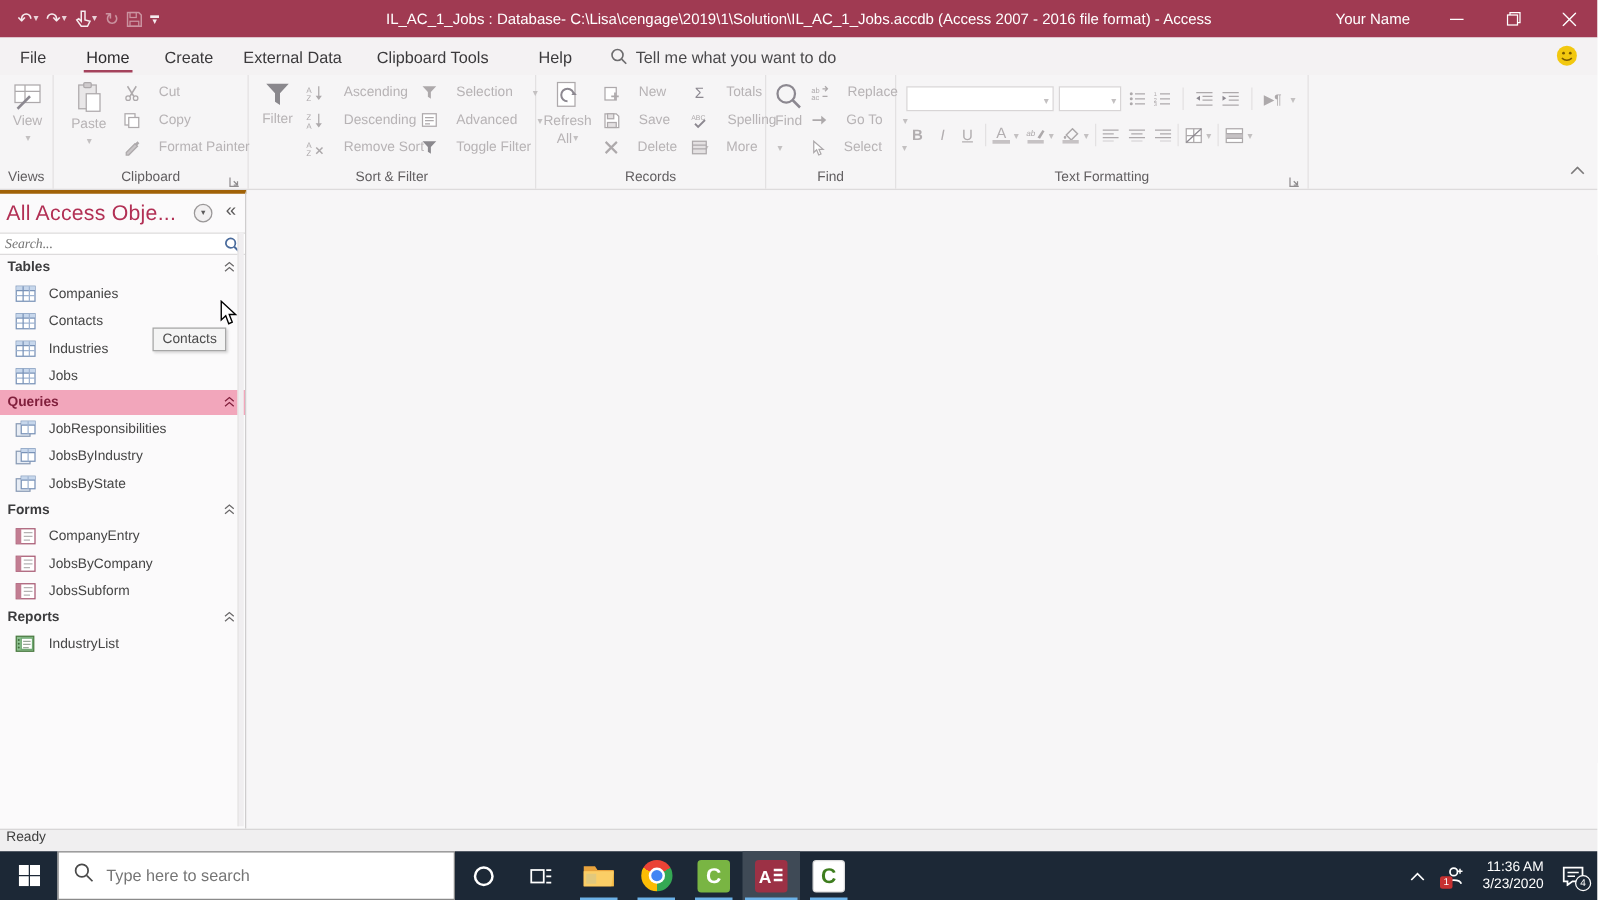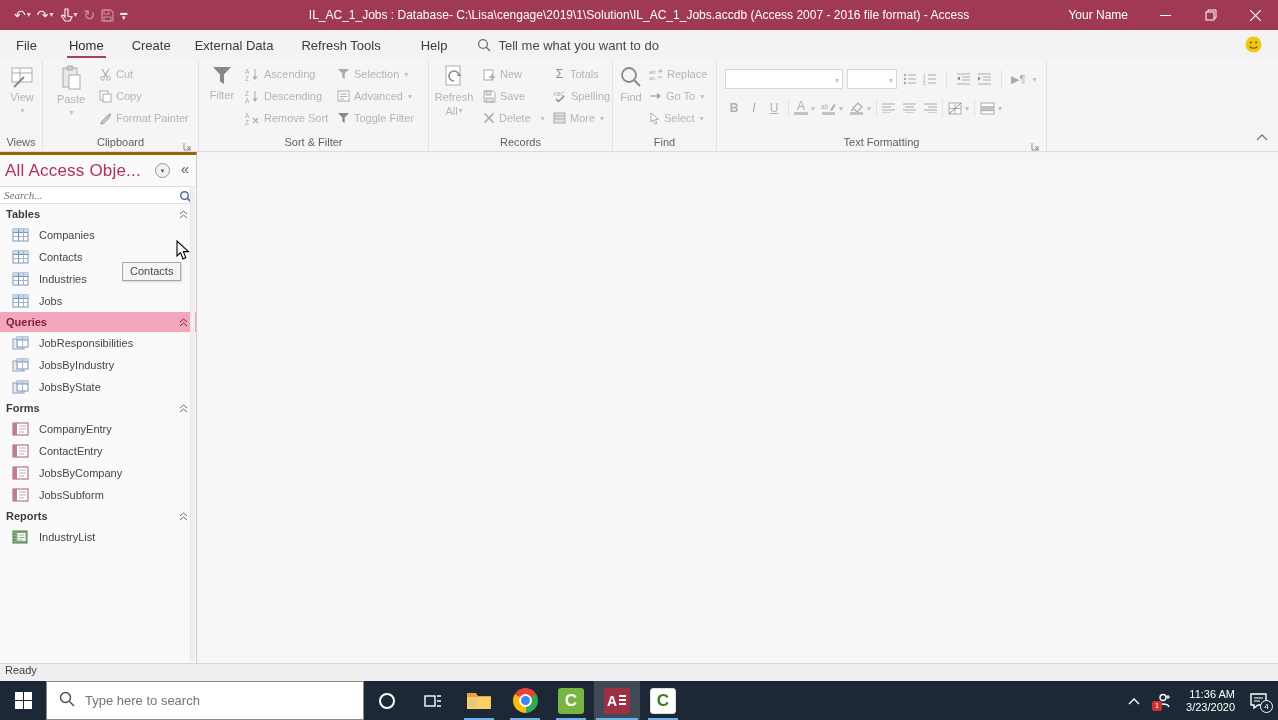--- a/index.html
+++ b/index.html
@@ -36,21 +36,21 @@
 
   
   #ribbon { position:absolute; left:0; top:60px; width:1278px; height:92px;
             background:#F6F5F6; border-bottom:1px solid #DDDBDC; display:flex; }
   .rgroup { position:relative; height:91px; border-right:1px solid #E3E1E2; flex:0 0 auto; }
   .rgroup-label { position:absolute; left:0; right:0; bottom:3px; text-align:center;
                   font-size:11px; color:#615E60; white-space:nowrap; }
   .launcher { position:absolute; right:5px; bottom:4px; width:10px; height:10px; }
   .bigbtn { position:absolute; top:5px; display:flex; flex-direction:column; align-items:center;
             gap:2px; font-size:11px; color:#B7B3B5; text-align:center; line-height:12px; }
-  .srow { position:absolute; display:flex; align-items:center; gap:4px; font-size:11px;
+  .srow { position:absolute; display:flex; align-items:center; gap:15px; font-size:11px;
           color:#B7B3B5; white-space:nowrap; height:20px; }
   .cdn { font-size:8px; color:#C3C0C1; margin-left:1px; }
   .ic { display:inline-flex; align-items:center; justify-content:center; }
   .combo { background:#fff; border:1px solid #D8D5D6; height:20px; position:relative; }
   .combo .cdn { position:absolute; right:3px; top:6px; }
   .fmt-letter { font-size:12px; color:#B2AEB0; width:18px; text-align:center; }
   .vsep { width:1px; height:18px; background:#E3E1E2; margin:0 3px; }
   #ribbon-collapse { position:absolute; right:10px; bottom:6px; }
 
   
@@ -157,21 +157,21 @@
           </svg>
         </div>
     </div>
   </div>
 
   <div id="tabrow">
     <div class="tab" style="margin-left:14px">File</div>
     <div class="tab sel" style="margin-left:28px">Home</div>
     <div class="tab" style="margin-left:24px">Create</div>
     <div class="tab" style="margin-left:20px">External Data</div>
-    <div class="tab" style="margin-left:24px">Refresh Tools</div>
+    <div class="tab" style="margin-left:24px">Clipboard Tools</div>
     <div class="tab" style="margin-left:36px">Help</div>
     <div id="tellme">
       <span class="ic">
         <svg width="14" height="14" viewBox="0 0 14 14">
             <circle cx="6" cy="6" r="4.4" fill="none" stroke="#6d6c6e" stroke-width="1.3"></circle>
             <line x1="9.3" y1="9.3" x2="13" y2="13" stroke="#6d6c6e" stroke-width="1.3"></line>
           </svg>
         </span>
       <span>Tell me what you want to do</span>
     </div>
@@ -713,32 +713,20 @@
     <div class="nav-item">
       <span class="obj-icon">
           <svg width="17" height="14" viewBox="0 0 17 14">
             <rect x="1" y="1" width="15" height="12" fill="#fff" stroke="#a85a74"></rect>
             <rect x="1" y="1" width="4" height="12" fill="#c27d92"></rect>
             <line x1="7" y1="4" x2="14" y2="4" stroke="#b5b2b3"></line>
             <line x1="7" y1="7" x2="14" y2="7" stroke="#b5b2b3"></line>
             <line x1="7" y1="10" x2="12" y2="10" stroke="#b5b2b3"></line>
           </svg>
         </span>
-      <span>ContactEntry</span>
-    </div>
-    <div class="nav-item">
-      <span class="obj-icon">
-          <svg width="17" height="14" viewBox="0 0 17 14">
-            <rect x="1" y="1" width="15" height="12" fill="#fff" stroke="#a85a74"></rect>
-            <rect x="1" y="1" width="4" height="12" fill="#c27d92"></rect>
-            <line x1="7" y1="4" x2="14" y2="4" stroke="#b5b2b3"></line>
-            <line x1="7" y1="7" x2="14" y2="7" stroke="#b5b2b3"></line>
-            <line x1="7" y1="10" x2="12" y2="10" stroke="#b5b2b3"></line>
-          </svg>
-        </span>
       <span>JobsByCompany</span>
     </div>
     <div class="nav-item">
       <span class="obj-icon">
           <svg width="17" height="14" viewBox="0 0 17 14">
             <rect x="1" y="1" width="15" height="12" fill="#fff" stroke="#a85a74"></rect>
             <rect x="1" y="1" width="4" height="12" fill="#c27d92"></rect>
             <line x1="7" y1="4" x2="14" y2="4" stroke="#b5b2b3"></line>
             <line x1="7" y1="7" x2="14" y2="7" stroke="#b5b2b3"></line>
             <line x1="7" y1="10" x2="12" y2="10" stroke="#b5b2b3"></line>

